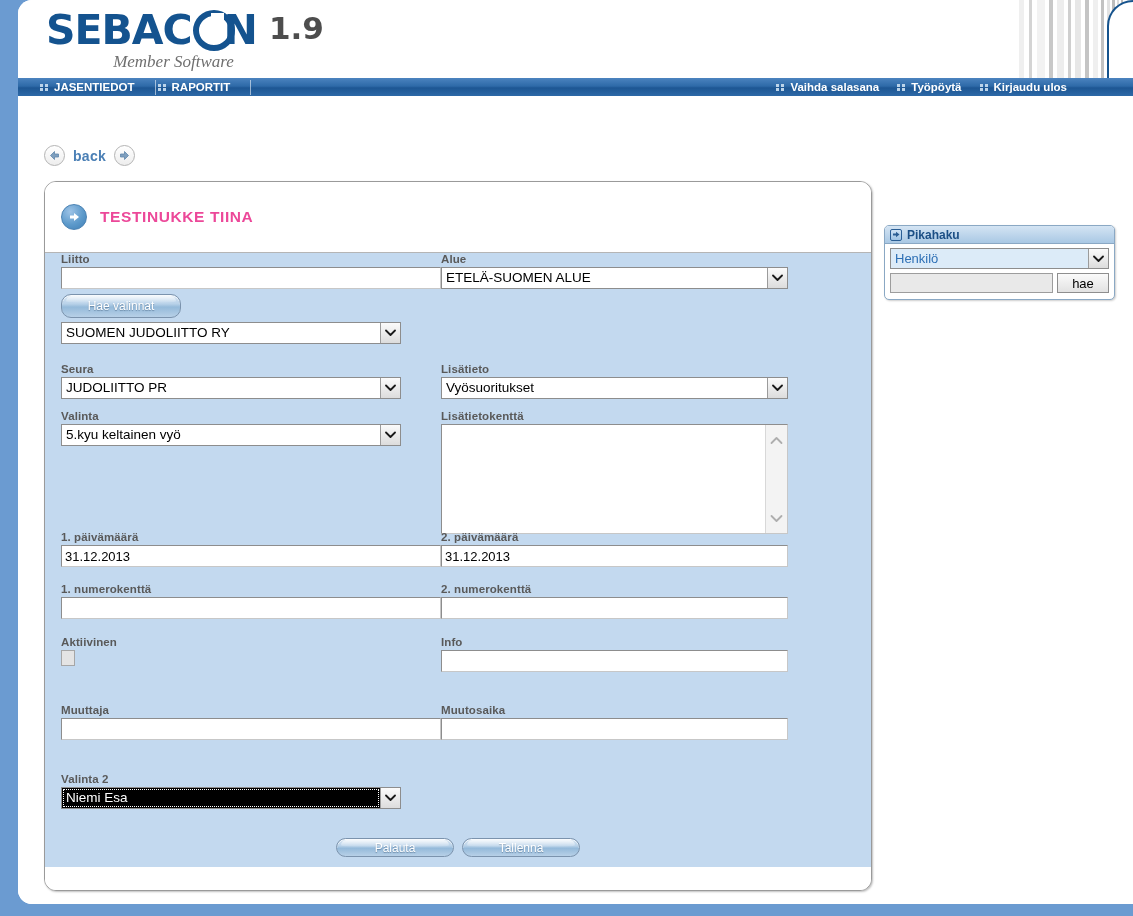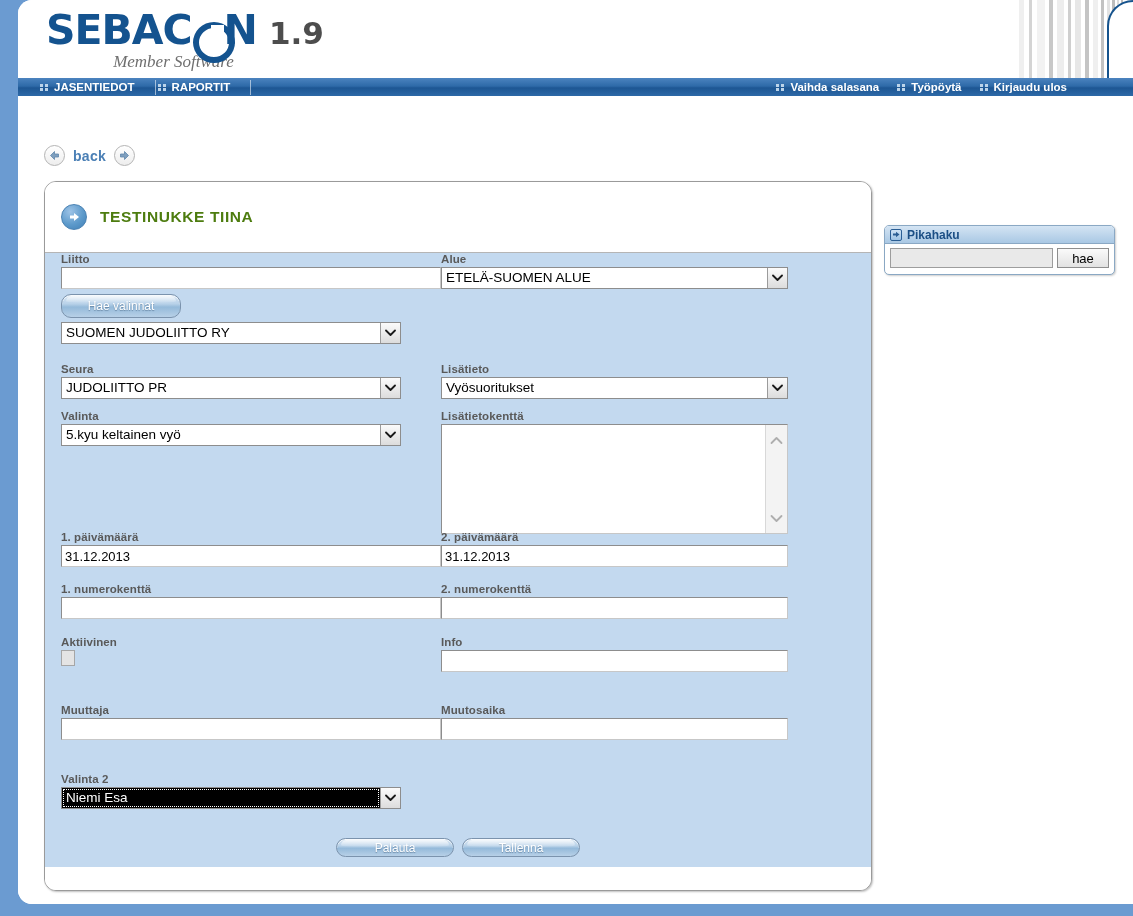--- a/index.html
+++ b/index.html
@@ -37,21 +37,21 @@
     position: relative;
     height: 78px;
     background: #ffffff;
     overflow: hidden;
   }
   .logo-wrap {
     position: absolute;
     left: 28px; top: 10px;
     user-select: none;
   }
-  .logo-row { display: flex; align-items: flex-end; }
+  .logo-row { display: flex; align-items: flex-start; }
   .logo-mark {
     font-family: "DejaVu Sans", sans-serif;
     font-size: 41px;
     font-weight: bold;
     letter-spacing: -1px;
     color: #14538f;
     line-height: 1;
   }
   .logo-o {
     display: inline-block;
@@ -208,21 +208,21 @@
   .head-icon {
     width: 26px; height: 26px; border-radius: 50%;
     background: radial-gradient(circle at 35% 28%, #9dc3e6 0%, #5d9acb 55%, #3f7fb5 100%);
     border: 1px solid #4a82b3;
     display: flex; align-items: center; justify-content: center;
     flex: none;
   }
   .card-title {
     margin-left: 13px;
     font-size: 15.5px; font-weight: bold;
-    color: #4d7c0f; letter-spacing: 0.6px; text-align: center;
+    color: #ec4899; letter-spacing: 0.6px; text-align: center;
   }
 
   .form-area {
     background: #c3d9ef;
     height: 614px;
     position: relative;
     padding: 14px 0 0 0;
   }
   .card-foot {
     height: 24px;
@@ -658,20 +658,28 @@
       <div class="qs">
         <div class="qs-head">
           <span class="qicon">
             <svg width="9" height="7" viewBox="0 0 9 7">
                 <path d="M4 0.8 L7.5 3.5 L4 6.2 L4 4.6 L1 4.6 L1 2.4 L4 2.4 Z" fill="#2b5e94"></path>
               </svg>
           </span>
           <span class="qs-title">Pikahaku</span>
         </div>
         <div class="qs-body">
+          <div class="qs-sel">
+            <span class="val">Henkilö</span>
+            <span class="arrow">
+              <svg width="11" height="8" viewBox="0 0 11 8">
+                  <path d="M1 1.5 L5.5 6 L10 1.5" fill="none" stroke="#1a1a1a" stroke-width="1.8" stroke-linecap="round" stroke-linejoin="round"></path>
+                </svg>
+            </span>
+          </div>
           <div class="qs-row">
             <input class="qs-input" type="text" value="" style="">
             <button class="qs-go">hae</button>
           </div>
         </div>
       </div>
 
     </div>
   </div>
   <div class="bottom-strip"></div>

